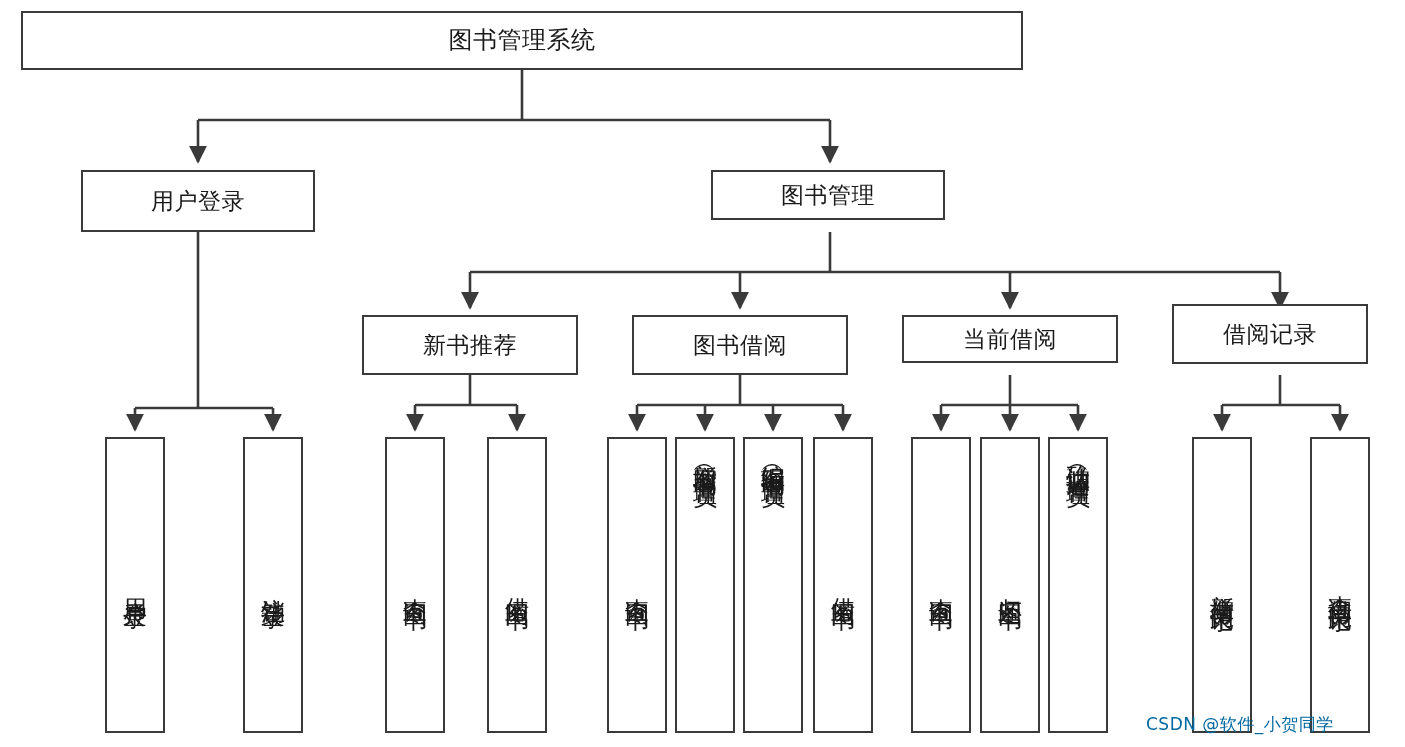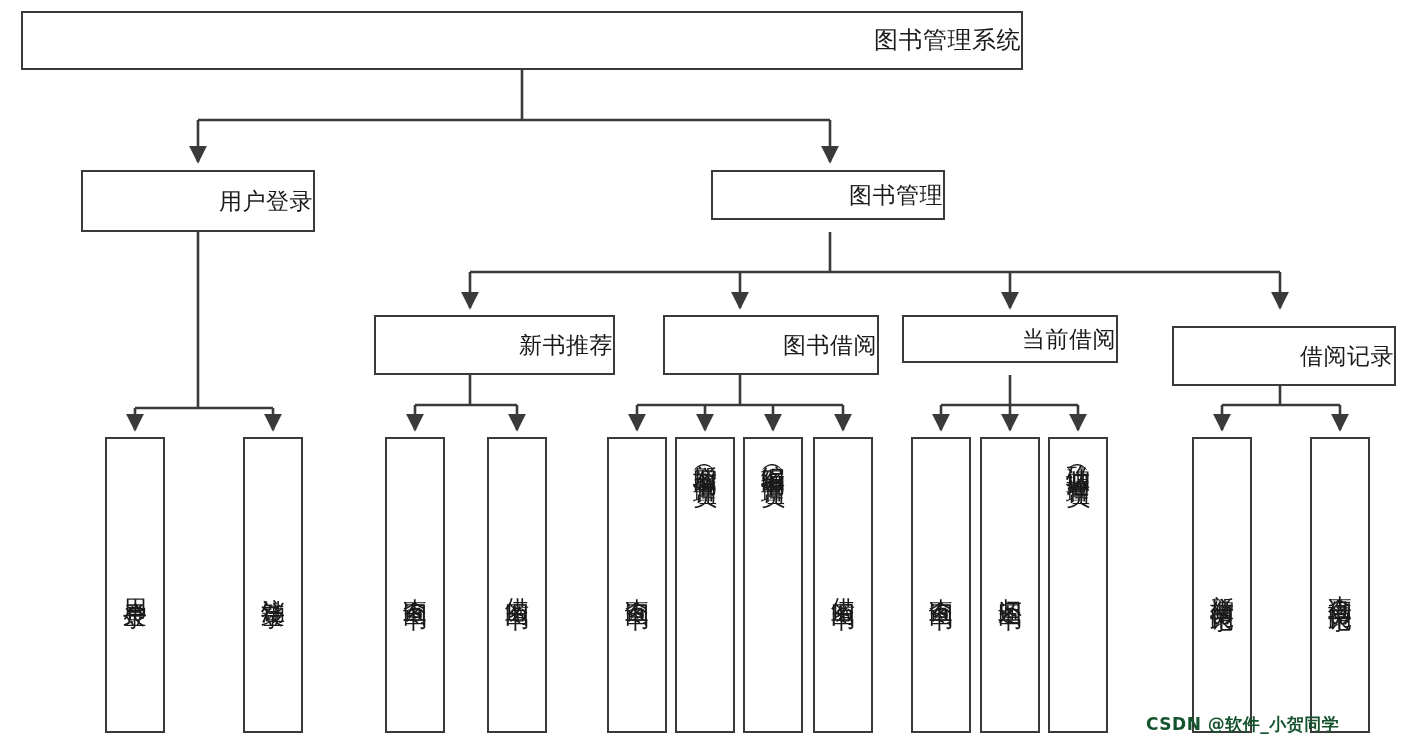--- a/index.html
+++ b/index.html
@@ -26,21 +26,21 @@
     height: 747px;
     pointer-events: none;
   }
   .node {
     position: absolute;
     box-sizing: border-box;
     border: 2px solid #3a3a3a;
     background: #ffffff;
     display: flex;
     align-items: center;
-    justify-content: flex-end;
+    justify-content: center;
     color: #1a1a1a;
   }
   .node-label {
     display: block;
     line-height: 1.05;
     letter-spacing: 0.5px;
     white-space: nowrap;
   }
   
   .node.horizontal .node-label {
@@ -66,25 +66,24 @@
   }
   .node.vertical.centered {
     align-items: center;
     padding-top: 0;
   }
   .watermark {
     position: absolute;
     left: 1146px;
     top: 713px;
     font-size: 17px;
-    color: #14532d;
+    color: #0369a1;
     letter-spacing: 0.5px;
     white-space: nowrap;
     font-family: "DejaVu Sans", "Liberation Sans", sans-serif;
-    font-weight: bold;
   }
 </style>
 </head>
 <body>
 
 <div id="diagram-root">
 
   <svg id="edge-layer" viewBox="0 0 1405 747" xmlns="http://www.w3.org/2000/svg">
     <defs>
       <marker id="arrow" viewBox="0 0 10 10" refX="9" refY="5" markerWidth="7" markerHeight="7" orient="auto-start-reverse">
@@ -140,33 +139,33 @@
   </div>
 
   <div class="node horizontal" style="left:81px; top:170px; width:234px; height:62px;">
     <span class="node-label">用户登录</span>
   </div>
 
   <div class="node horizontal" style="left:711px; top:170px; width:234px; height:50px;">
     <span class="node-label">图书管理</span>
   </div>
 
-  <div class="node horizontal" style="left:362px; top:315px; width:241px; height:60px;margin-left:12px;">
+  <div class="node horizontal" style="left:362px; top:315px; width:216px; height:60px;">
     <span class="node-label">新书推荐</span>
   </div>
 
-  <div class="node horizontal" style="left:632px; top:315px; width:216px; height:60px;margin-left:31px;">
+  <div class="node horizontal" style="left:632px; top:315px; width:216px; height:60px;">
     <span class="node-label">图书借阅</span>
   </div>
 
   <div class="node horizontal" style="left:902px; top:315px; width:216px; height:48px;">
     <span class="node-label">当前借阅</span>
   </div>
 
-  <div class="node horizontal" style="left:1172px; top:326px; width:224px; height:60px;">
+  <div class="node horizontal" style="left:1172px; top:304px; width:196px; height:60px;">
     <span class="node-label">借阅记录</span>
   </div>
 
   <div class="node vertical centered" style="left:105px; top:437px; width:60px; height:296px;">
     <span class="node-label">用户登录</span>
   </div>
 
   <div class="node vertical centered" style="left:243px; top:437px; width:60px; height:296px;">
     <span class="node-label">注销登录</span>
   </div>

